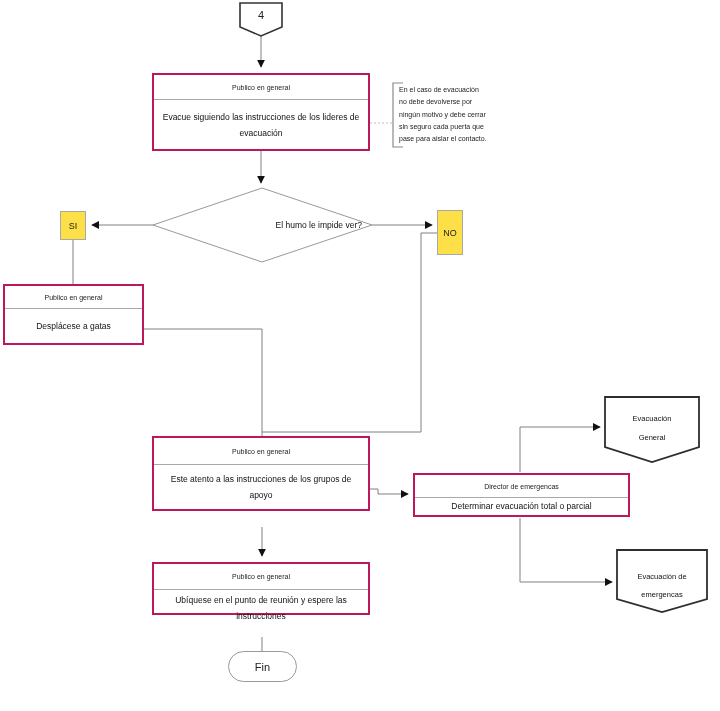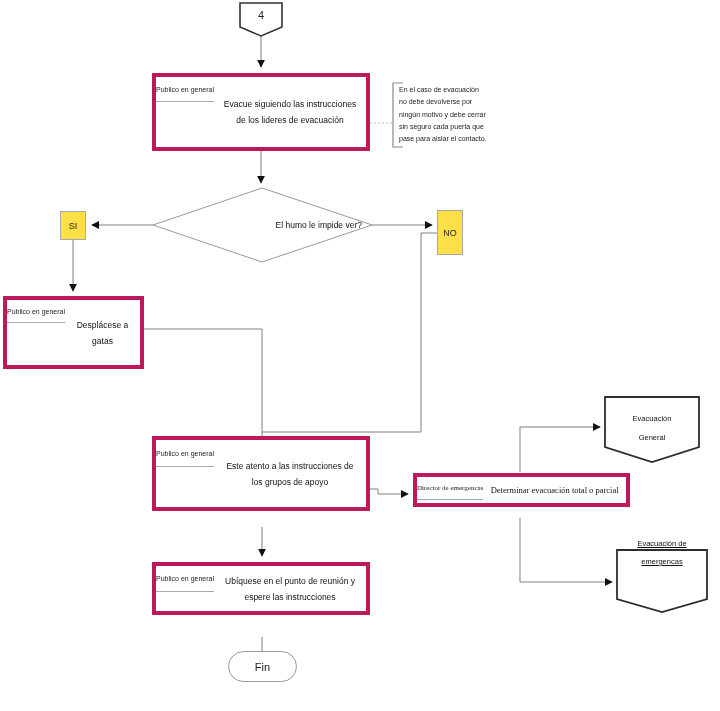--- a/index.html
+++ b/index.html
@@ -2,22 +2,22 @@
 <html><head>
 <meta charset="utf-8">
 <style>
   html,body{margin:0;padding:0;background:#ffffff;}
   #canvas{
     position:relative;width:720px;height:711px;background:#ffffff;overflow:hidden;
     font-family:"Liberation Sans", sans-serif;color:#1a1a1a;
   }
   #wires{position:absolute;left:0;top:0;width:720px;height:711px;}
   .pbox{
-    position:absolute;border:4px solid #be185d;background:#ffffff;
-    display:flex;flex-direction:row;box-sizing:border-box;
+    position:absolute;border:2px solid #be185d;background:#ffffff;
+    display:flex;flex-direction:column;box-sizing:border-box;
   }
   .pbox-header{
     border-bottom:1px solid #a9a9a9;display:flex;align-items:center;justify-content:center;
     font-size:7px;color:#222;flex:0 0 auto;
   }
   .pbox-body{
     flex:1 1 auto;display:flex;align-items:center;justify-content:center;text-align:center;
     font-size:8.5px;line-height:16px;color:#111;padding:2px 8px;
   }
   .small-box{
@@ -104,41 +104,41 @@
     <div>ningún motivo y debe cerrar</div>
     <div>sin seguro cada puerta que</div>
     <div>pase para aislar el contacto.</div>
   </div>
 
   <div class="diamond-label" style="left:162px;top:220px;width:200px;">El humo le impide ver?</div>
 
   <div class="small-box" style="left:60px;top:211px;width:26px;height:29px;">SI</div>
   <div class="small-box" style="left:437px;top:210px;width:26px;height:45px;">NO</div>
 
-  <div class="pbox" style="left:3px;top:296px;width:141px;height:73px;">
+  <div class="pbox" style="left:3px;top:284px;width:141px;height:61px;">
     <div class="pbox-header" style="height:22px;">Publico en general</div>
     <div class="pbox-body">Desplácese a gatas</div>
   </div>
 
   <div class="pbox" style="left:152px;top:436px;width:218px;height:75px;">
     <div class="pbox-header" style="height:26px;">Publico en general</div>
     <div class="pbox-body">Este atento a las instrucciones de los grupos de apoyo</div>
   </div>
 
-  <div class="pbox" style="left:413px;top:473px;width:217px;height:34px;font-family:Liberation Serif, serif;">
+  <div class="pbox" style="left:413px;top:473px;width:217px;height:44px;">
     <div class="pbox-header" style="height:22px;">Director de emergencas</div>
     <div class="pbox-body" style="line-height:11px;padding:1px 4px;">Determinar evacuación total o parcial</div>
   </div>
 
   <div class="pent-label" style="left:605px;top:409px;width:94px;">
     <div>Evacuación</div>
     <div>General</div>
   </div>
 
-  <div class="pent-label" style="left:617px;top:535px;width:90px;text-decoration:underline;">
+  <div class="pent-label" style="left:617px;top:568px;width:90px;">
     <div style="line-height:18px;">Evacuación de</div>
     <div style="line-height:18px;">emergencas</div>
   </div>
 
   <div class="pbox" style="left:152px;top:562px;width:218px;height:53px;">
     <div class="pbox-header" style="height:25px;">Publico en general</div>
     <div class="pbox-body">Ubíquese en el punto de reunión y espere las instrucciones</div>
   </div>
 
   <div class="terminator" style="left:228px;top:651px;width:69px;height:31px;">Fin</div>

